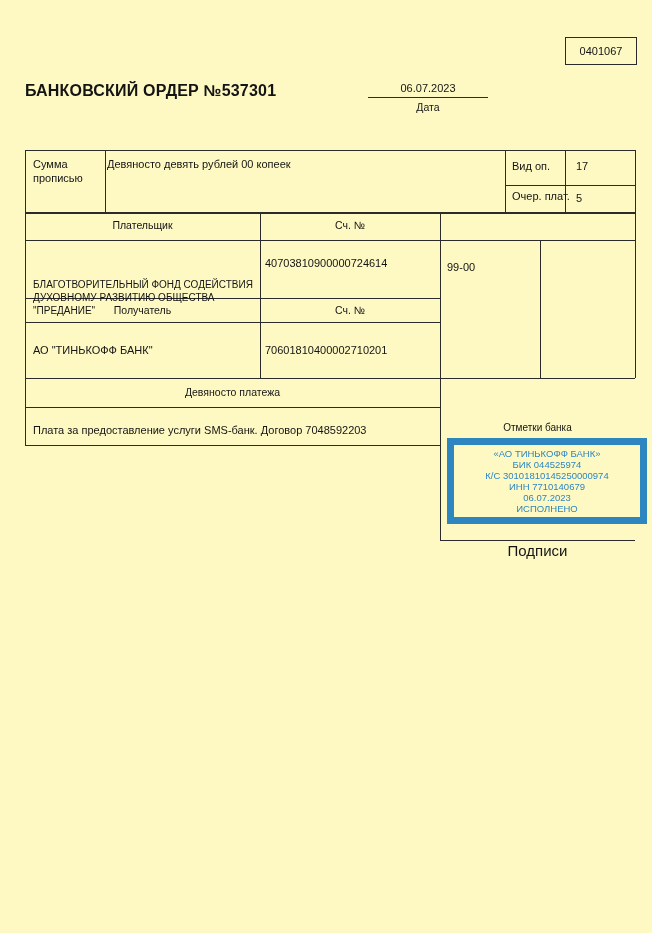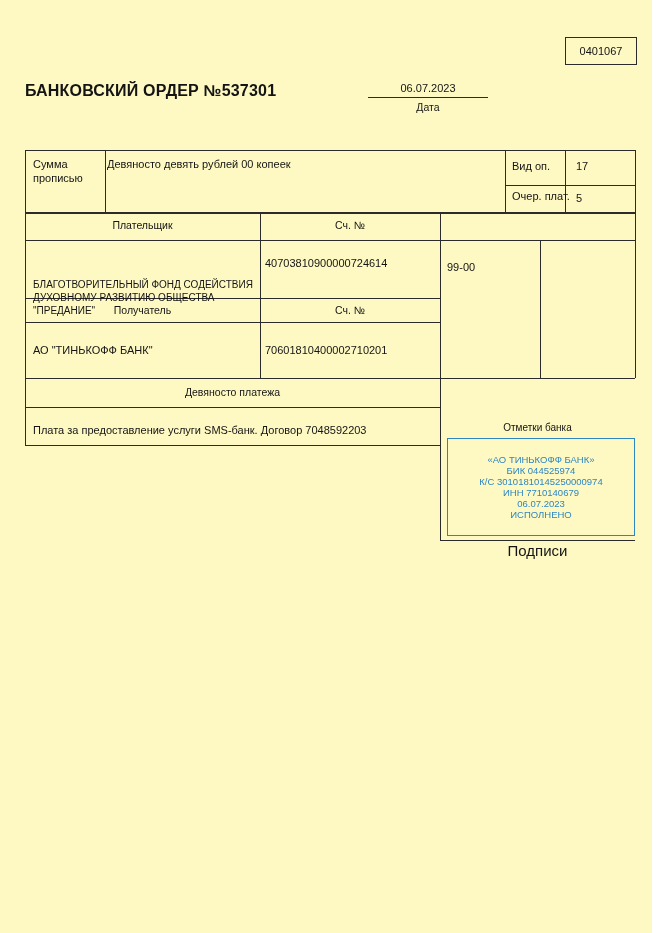--- a/index.html
+++ b/index.html
@@ -18,22 +18,22 @@
     position:absolute;left:565px;top:37px;width:70px;height:26px;
     border:1px solid #2b2b2b;text-align:center;line-height:26px;font-size:11px;
   }
   .title{position:absolute;left:25px;top:82px;font-weight:700;font-size:16px;letter-spacing:.2px;}
   .date-value{position:absolute;left:368px;top:82px;width:120px;text-align:center;font-size:11px;}
   .date-line{position:absolute;left:368px;top:97px;width:120px;border-top:1px solid #2b2b2b;}
   .date-label{position:absolute;left:368px;top:101px;width:120px;text-align:center;font-size:10.5px;}
   .payer-name div{line-height:13px;font-size:10px;white-space:nowrap;}
   .stamp{
     position:absolute;left:447px;top:438px;width:182px;
-    border:1px solid #737373;color:#2e86c1;text-align:center;
-    font-size:9.5px;line-height:11px;padding:15px 2px;
+    border:7px solid #737373;color:#2e86c1;text-align:center;
+    font-size:9.5px;line-height:11px;padding:3px 2px;
   }
   .stamp div{white-space:nowrap;}
 </style>
 </head>
 <body>
 
 <div class="page">
 
   <div class="form-code">
     <span>0401067</span>

